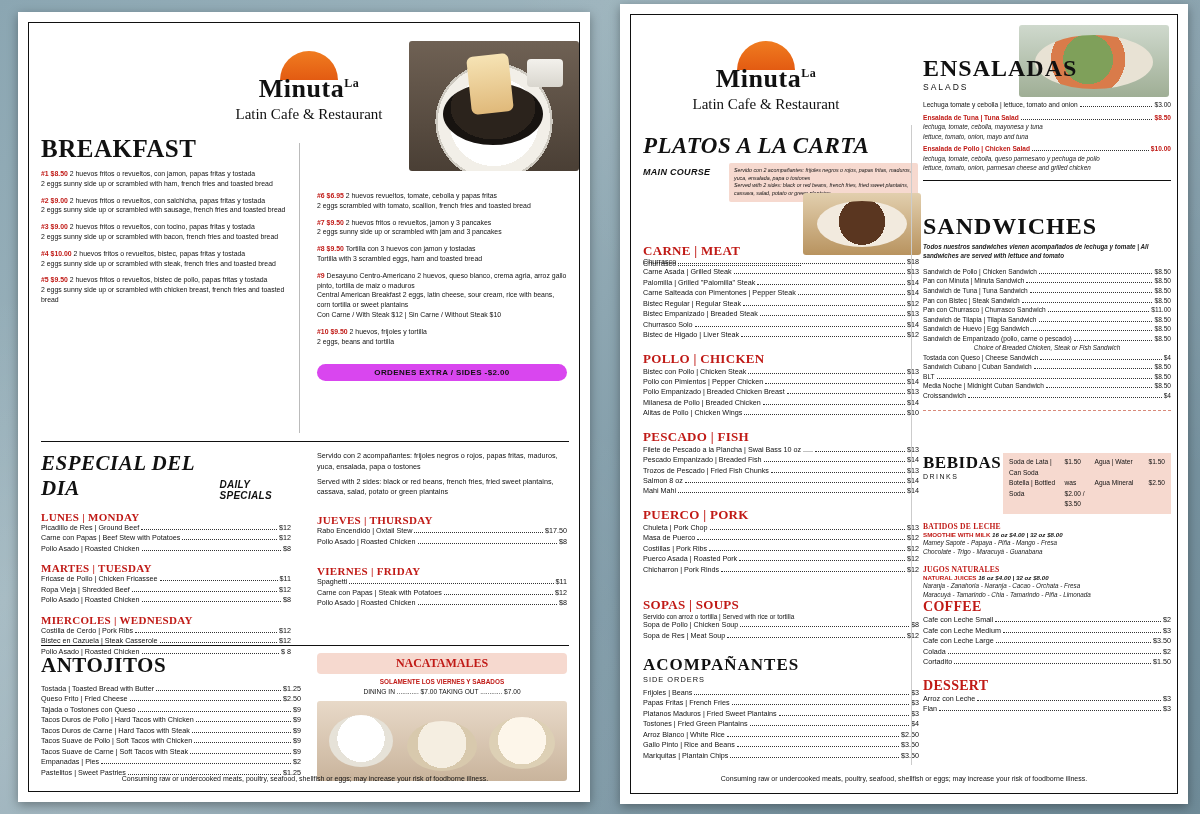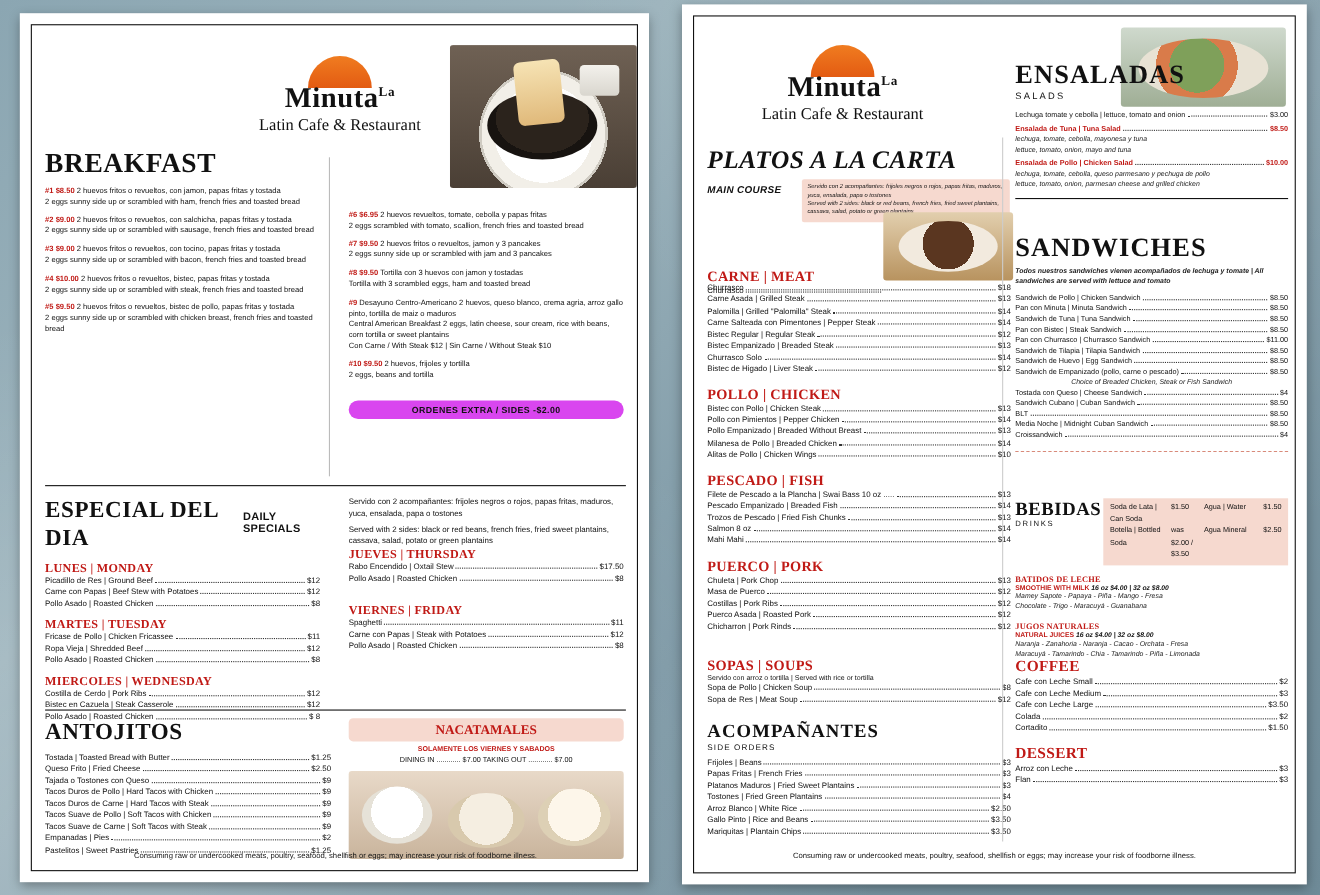--- a/index.html
+++ b/index.html
@@ -150,21 +150,21 @@
           <span>2 huevos, frijoles y tortilla</span><br>
           <span>2 eggs, beans and tortilla</span>
         </div>
         <div class="orders-extra" style="margin-top:18px;">ORDENES EXTRA / SIDES  -$2.00</div>
       </div>
 
       <div style="position:absolute;left:270px;top:120px;width:1px;height:290px;background:#bbb;"></div>
       <div style="position:absolute;left:12px;top:418px;width:528px;border-top:1px solid #111;"></div>
 
       <div style="position:absolute;left:12px;top:428px;width:250px;">
-        <div style="display:flex;align-items:center;gap:14px;">
+        <div style="display:flex;align-items:flex-end;gap:14px;font-style:italic;">
           <div class="esp-h">ESPECIAL DEL DIA</div>
           <div class="daily">DAILY SPECIALS</div>
         </div>
 
         <div style="margin-top:10px;">
           <div class="day-h">LUNES | MONDAY</div>
           <div class="dotrow">
               <span class="nm">Picadillo de Res | Ground Beef</span>
               <span class="dots"></span>
               <span class="pr">$12</span>
@@ -217,21 +217,21 @@
               <span class="dots"></span>
               <span class="pr">$ 8</span>
             </div>
         </div>
       </div>
 
       <div style="position:absolute;left:288px;top:428px;width:250px;">
         <div class="serv">Servido con 2 acompañantes:   frijoles negros o rojos, papas fritas, maduros, yuca, ensalada, papa o tostones</div>
         <div class="serv" style="margin-top:4px;">Served with 2 sides: black or red beans, french fries, fried sweet plantains, cassava, salad, potato or green plantains</div>
 
-        <div style="margin-top:0;">
+        <div style="margin-top:16px;">
           <div class="day-h">JUEVES | THURSDAY</div>
           <div class="dotrow">
               <span class="nm">Rabo Encendido | Oxtail Stew</span>
               <span class="dots"></span>
               <span class="pr">$17.50</span>
             </div>
           <div class="dotrow">
               <span class="nm">Pollo Asado | Roasted Chicken</span>
               <span class="dots"></span>
               <span class="pr">$8</span>
@@ -445,21 +445,21 @@
             <span class="nm">Bistec con Pollo | Chicken Steak</span>
             <span class="dots"></span>
             <span class="pr">$13</span>
           </div>
         <div class="dotrow">
             <span class="nm">Pollo con Pimientos | Pepper Chicken</span>
             <span class="dots"></span>
             <span class="pr">$14</span>
           </div>
         <div class="dotrow">
-            <span class="nm">Pollo Empanizado | Breaded Without Breast</span>
+            <span class="nm">Pollo Empanizado | Breaded Chicken Breast</span>
             <span class="dots"></span>
             <span class="pr">$13</span>
           </div>
         <div class="dotrow">
             <span class="nm">Milanesa de Pollo | Breaded Chicken</span>
             <span class="dots"></span>
             <span class="pr">$14</span>
           </div>
         <div class="dotrow">
             <span class="nm">Alitas de Pollo | Chicken Wings</span>

